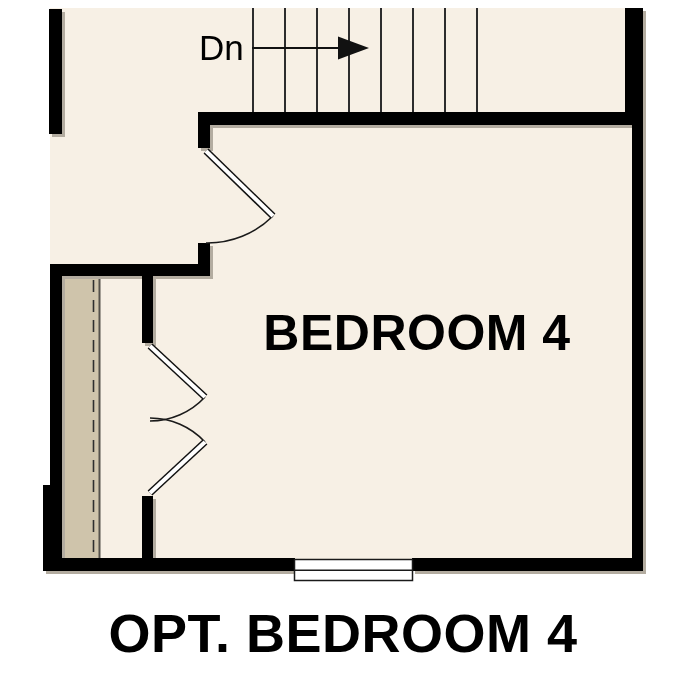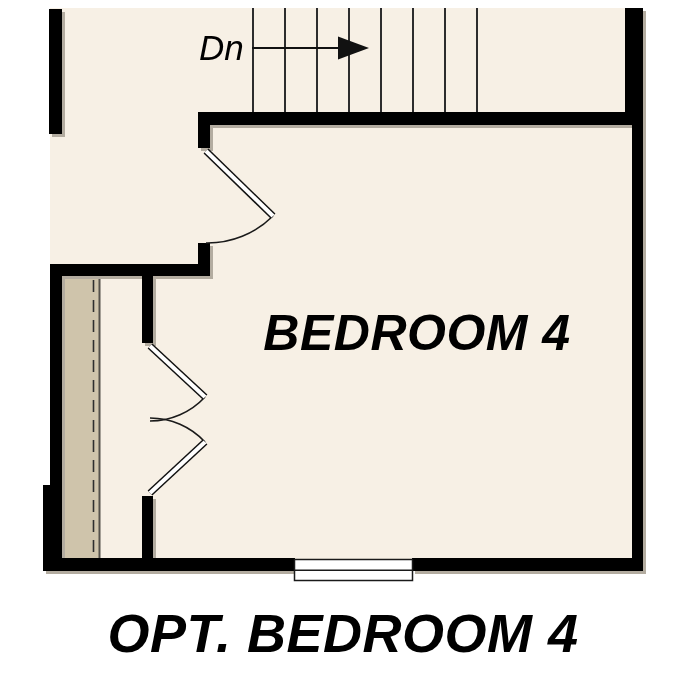--- a/index.html
+++ b/index.html
@@ -7,21 +7,20 @@
     padding: 0;
     background: #ffffff;
     font-family: "Liberation Sans", sans-serif;
   }
   .canvas {
     position: relative;
     width: 687px;
     height: 687px;
     background: #ffffff;
     overflow: hidden;
-    font-style: italic;
   }
   svg { display: block; }
   .plan-text {
     font-family: "Liberation Sans", sans-serif;
     fill: #000000;
   }
   .room-label   { font-size: 50px; font-weight: bold; letter-spacing: 0.5px; }
   .stair-label  { font-size: 35px; font-weight: normal; }
   .plan-caption { font-size: 54px; font-weight: bold; letter-spacing: 0.5px; }
   .tread { stroke-width: 2; }

